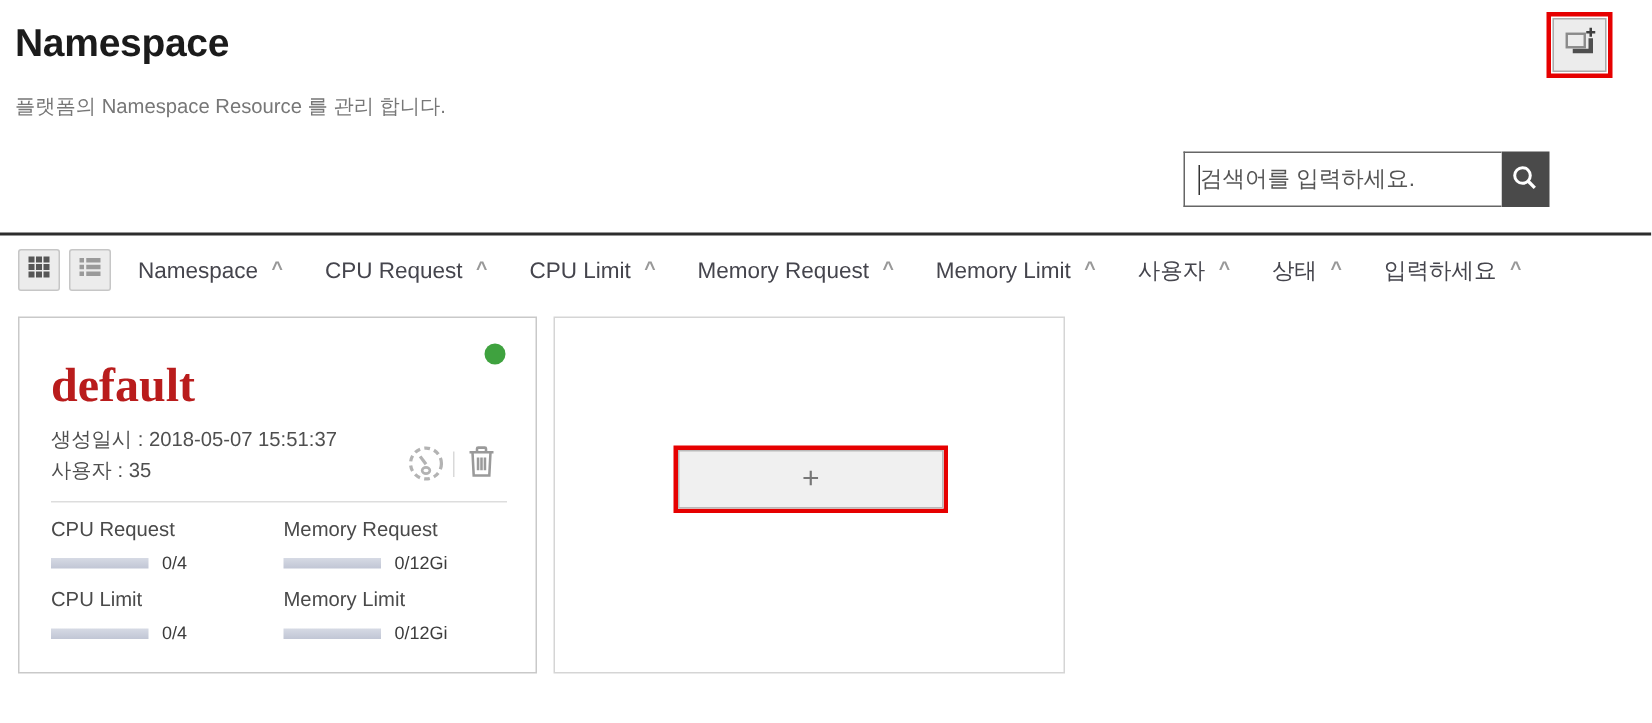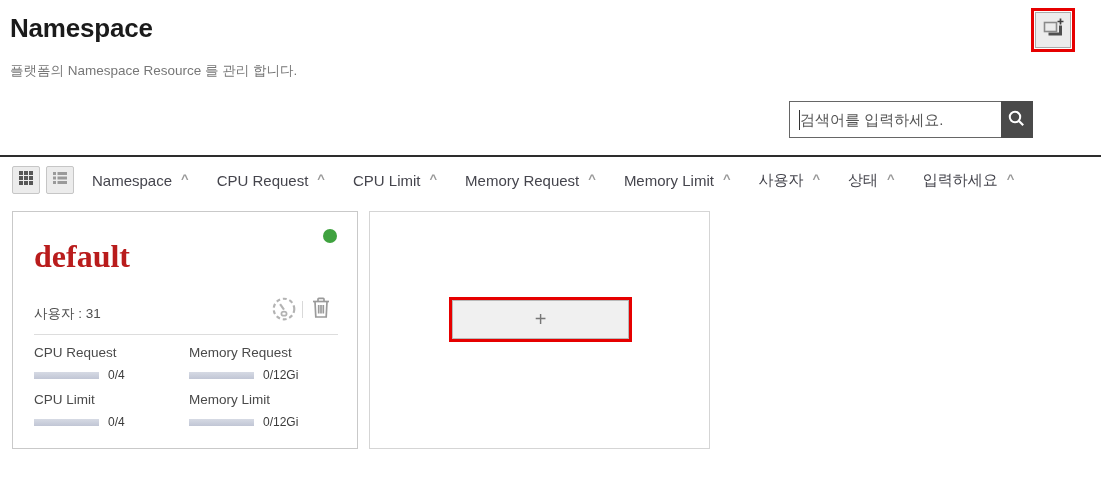--- a/index.html
+++ b/index.html
@@ -162,21 +162,22 @@
     </div>
     <div class="col">
       <span class="lbl">입력하세요</span>
       <span class="sort">^</span>
     </div>
   </div>
 
   <div class="card ns">
     <div class="ns-name">default</div>
     <div class="status-dot"></div>
-    <div class="meta-users">사용자 : 31</div>
+    <div class="meta-created">생성일시 : 2018-05-07 15:51:37</div>
+    <div class="meta-users">사용자 : 35</div>
 
     <button class="gauge-btn">
       <span>
         <svg width="26" height="26" viewBox="0 0 24 24" fill="none">
           <circle cx="12" cy="12" r="9.5" stroke="#b3b3b3" stroke-width="2" stroke-dasharray="3.6 2.6"></circle>
           <line x1="12" y1="12.5" x2="8.4" y2="7.6" stroke="#b3b3b3" stroke-width="2"></line>
           <ellipse cx="12" cy="16.3" rx="2.4" ry="1.9" stroke="#b3b3b3" stroke-width="1.6"></ellipse>
         </svg>
       </span>
     </button>

